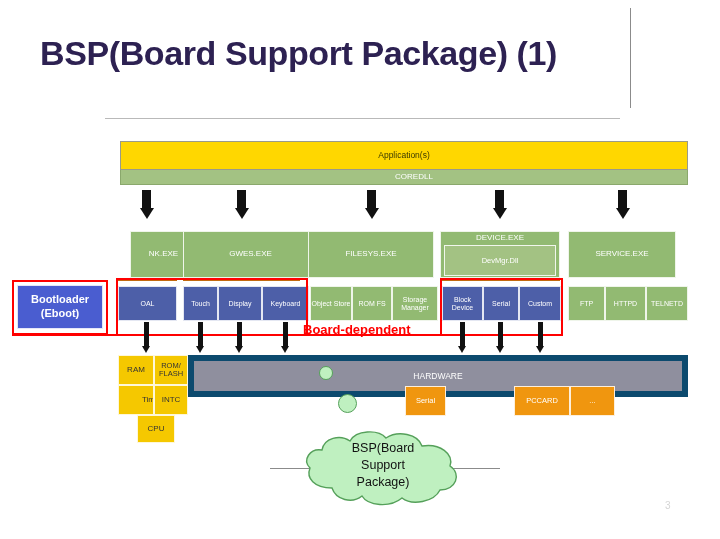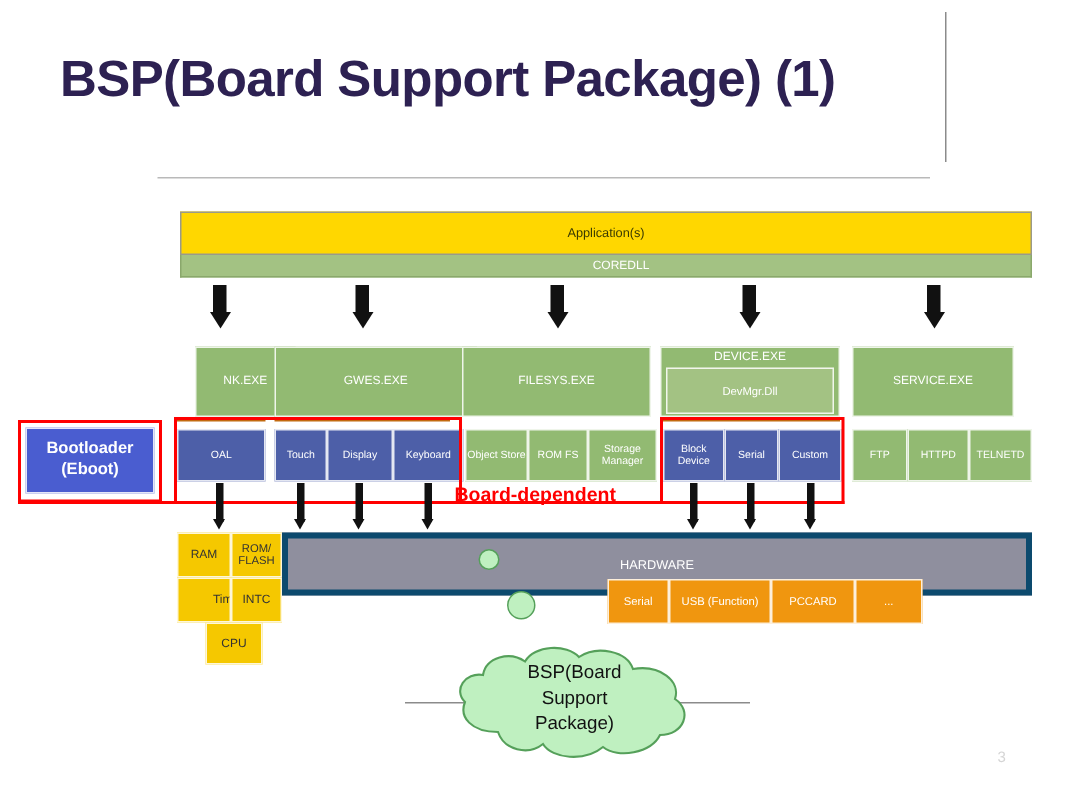--- a/index.html
+++ b/index.html
@@ -72,21 +72,21 @@
 
   #board-dep-label{
     position:absolute;left:303px;top:322px;
     color:#ff0000;font-weight:700;font-size:13px;white-space:nowrap;
   }
 
   
   .hwy{font-size:8px;color:#333;}
   #hardware-bar{left:188px;top:355px;width:500px;height:42px;
      background:#8f8f9e;color:#fff;font-size:8.5px;
-     justify-content:center;border:4px solid #0c4a6e;}
+     justify-content:center;border:6px solid #0c4a6e;}
 
   
   #cloud-wrap{position:absolute;left:298px;top:428px;width:170px;height:82px;}
   #cloud-line{position:absolute;left:270px;top:468px;width:230px;height:1px;background:#8b8b8b;}
   #cloud-text{position:absolute;left:298px;top:440px;width:170px;
      text-align:center;font-size:12.5px;color:#111;line-height:1.35;z-index:3;}
   .bubble{position:absolute;border-radius:50%;
      background:#bff0c0;border:1px solid #55a05a;}
 
   #page-num{position:absolute;left:665px;top:500px;font-size:10px;color:#d5d5d5;}
@@ -197,21 +197,20 @@
 
   <div class="box gold hwy" style="left:118px;top:355px;width:36px;height:30px;">RAM</div>
   <div class="box gold hwy" style="left:154px;top:355px;width:34px;height:30px;font-size:7.5px;">ROM/ FLASH</div>
   <div class="box gold hwy" style="left:118px;top:385px;width:36px;height:30px;padding-left:32px;">Timer</div>
   <div class="box gold hwy" style="left:154px;top:385px;width:34px;height:30px;">INTC</div>
   <div class="box gold hwy" style="left:137px;top:415px;width:38px;height:28px;">CPU</div>
 
   <div class="box" id="hardware-bar">HARDWARE</div>
 
   <div class="box orange" style="left:405px;top:386px;width:41px;height:30px;font-size:7.5px;">Serial</div>
-  <div class="box orange" style="left:446px;top:386px;width:68px;height:30px;font-size:7.5px;">USB (Function)</div>
   <div class="box orange" style="left:514px;top:386px;width:56px;height:30px;font-size:7.5px;">PCCARD</div>
   <div class="box orange" style="left:570px;top:386px;width:45px;height:30px;font-size:7.5px;">...</div>
 
   <div class="bubble" style="left:319px;top:366px;width:12px;height:12px;"></div>
   <div class="bubble" style="left:338px;top:394px;width:17px;height:17px;"></div>
 
   <div id="cloud-line"></div>
 
   <div id="cloud-wrap">
     <svg width="170" height="82" viewBox="0 0 170 82">

